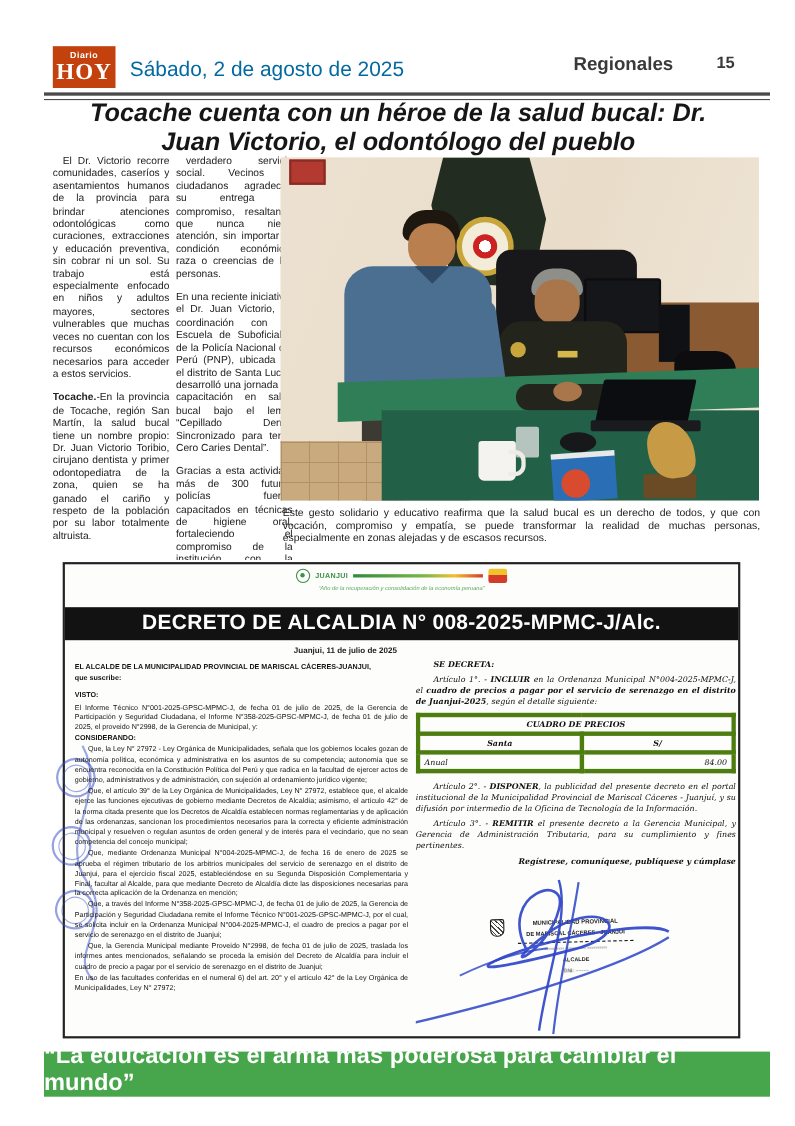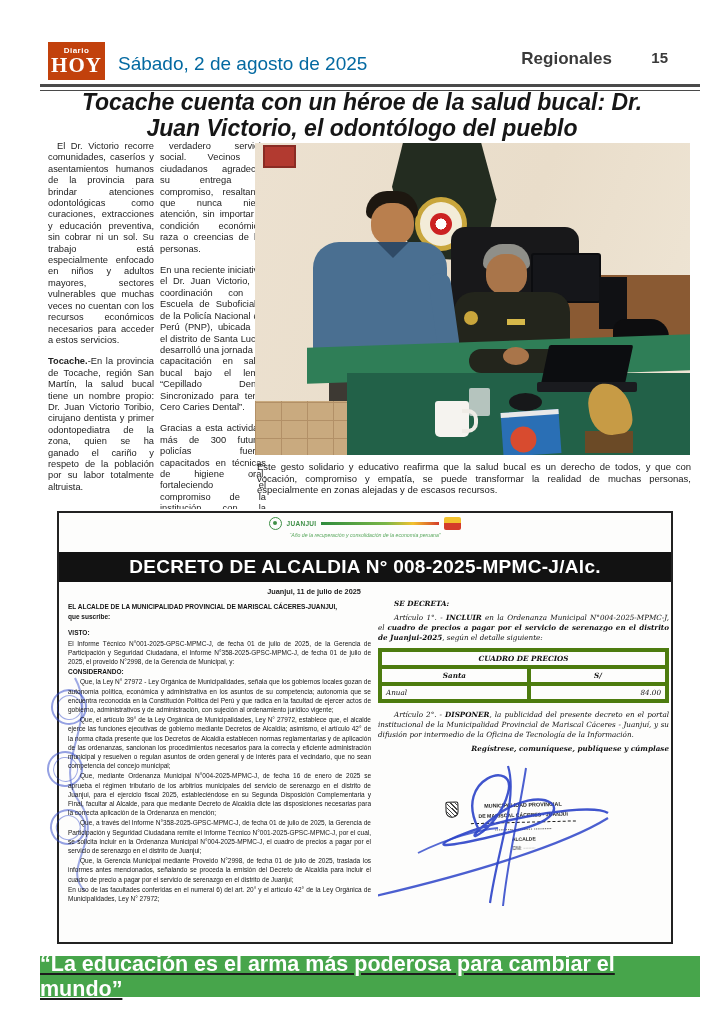--- a/index.html
+++ b/index.html
@@ -136,21 +136,21 @@
   .blue-stamp { position:absolute; width:36px; height:36px; border:2.5px solid rgba(43,67,200,.5);
     border-radius:50%; }
   .blue-stamp::after { content:""; position:absolute; left:4px; top:4px; width:23px; height:23px;
     border:1.5px solid rgba(43,67,200,.45); border-radius:50%; }
   .bs1 { left:-8px; top:176px; transform:rotate(12deg); }
   .bs2 { left:-12px; top:238px; transform:rotate(-9deg); }
   .bs3 { left:-9px; top:296px; transform:rotate(20deg); }
   .margin-scribble { position:absolute; left:-14px; top:160px; pointer-events:none; }
   
   .footer-quote { position:absolute; left:40px; top:956px; width:660px; height:41px; background:#47a54b;
-    display:flex; align-items:center; justify-content:center;text-decoration:underline; }
+    display:flex; align-items:flex-end; justify-content:center; }
   .footer-quote span { color:#fff; font-size:21.5px; font-weight:bold; }
 </style>
 </head>
 <body>
 
 <div class="page">
 
   <div class="masthead">
     <div class="hoy-logo">
       <span class="small">Diario</span>
@@ -268,20 +268,21 @@
           <td class="hc">S/</td>
         </tr>
         <tr>
           <td>Anual</td>
           <td class="val">84.00</td>
         </tr>
       </tbody>
         </table>
 
       <p class="ind"><span>Artículo 2°. - </span><span class="b">DISPONER</span><span>, la publicidad del presente decreto en el portal institucional de la Municipalidad Provincial de Mariscal Cáceres - Juanjuí, y su difusión por intermedio de la Oficina de Tecnología de la Información.</span></p>
+      <p class="ind"><span>Artículo 3°. - </span><span class="b">REMITIR</span><span> el presente decreto a la Gerencia Municipal, y Gerencia de Administración Tributaria, para su cumplimiento y fines pertinentes.</span></p>
       <p class="closing">Regístrese, comuníquese, publíquese y cúmplase</p>
 
       <div class="sig-area">
         <div class="muni-stamp">
           <span class="stamp-shield"></span>
           <span class="stamp-txt">
             <div class="l1">MUNICIPALIDAD PROVINCIAL</div>
             <div class="l2">DE MARISCAL CÁCERES - JUANJUI</div>
             <div class="stamp-dash"></div>
             <div class="nm">·········· ·········· ··········</div>

